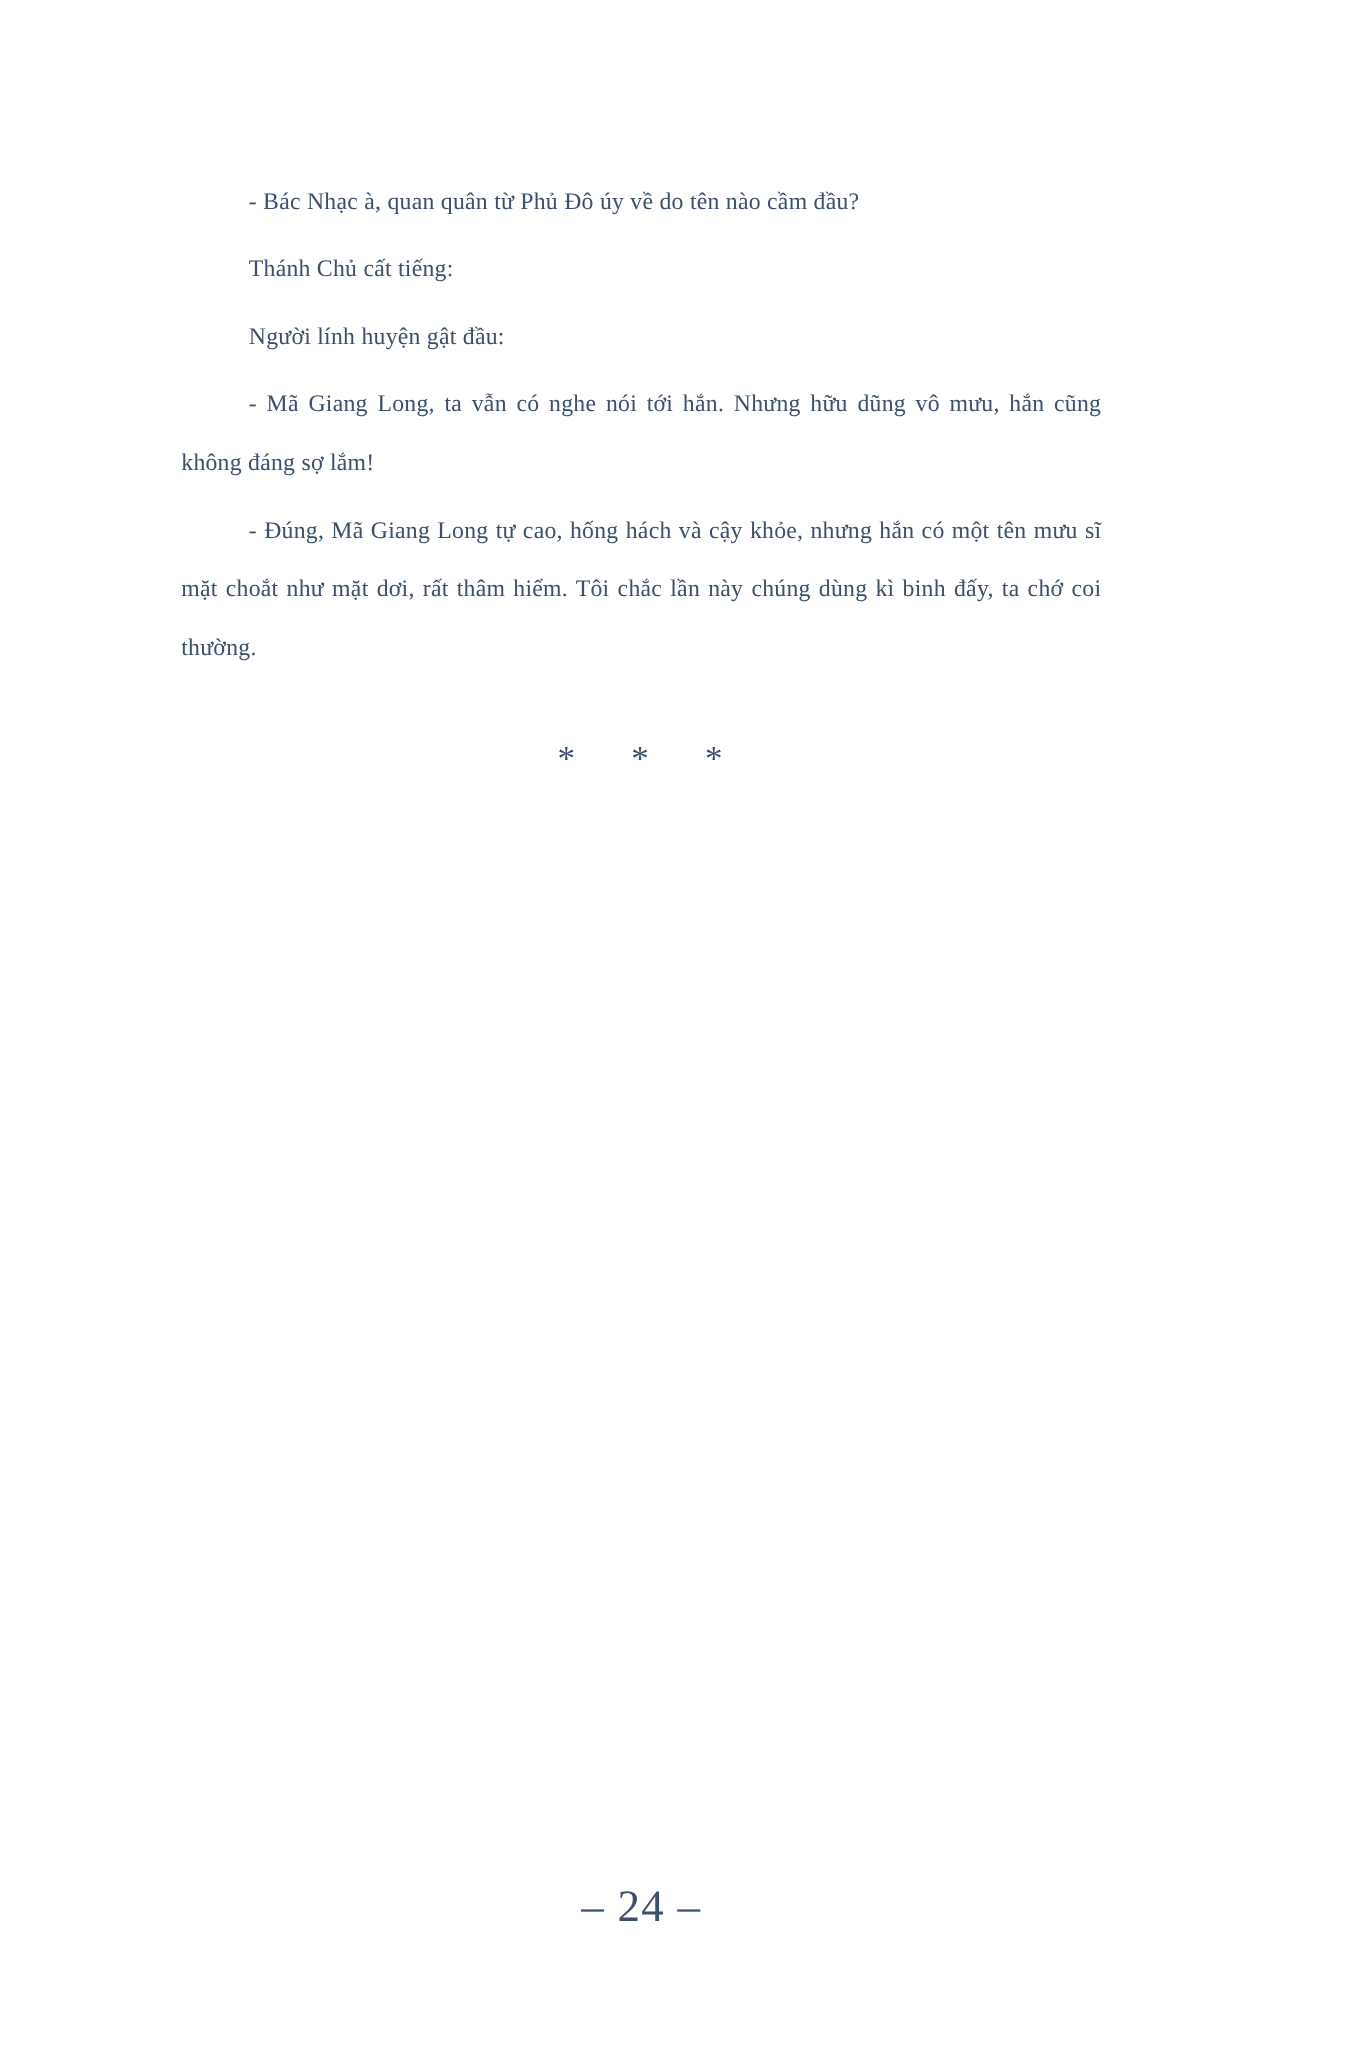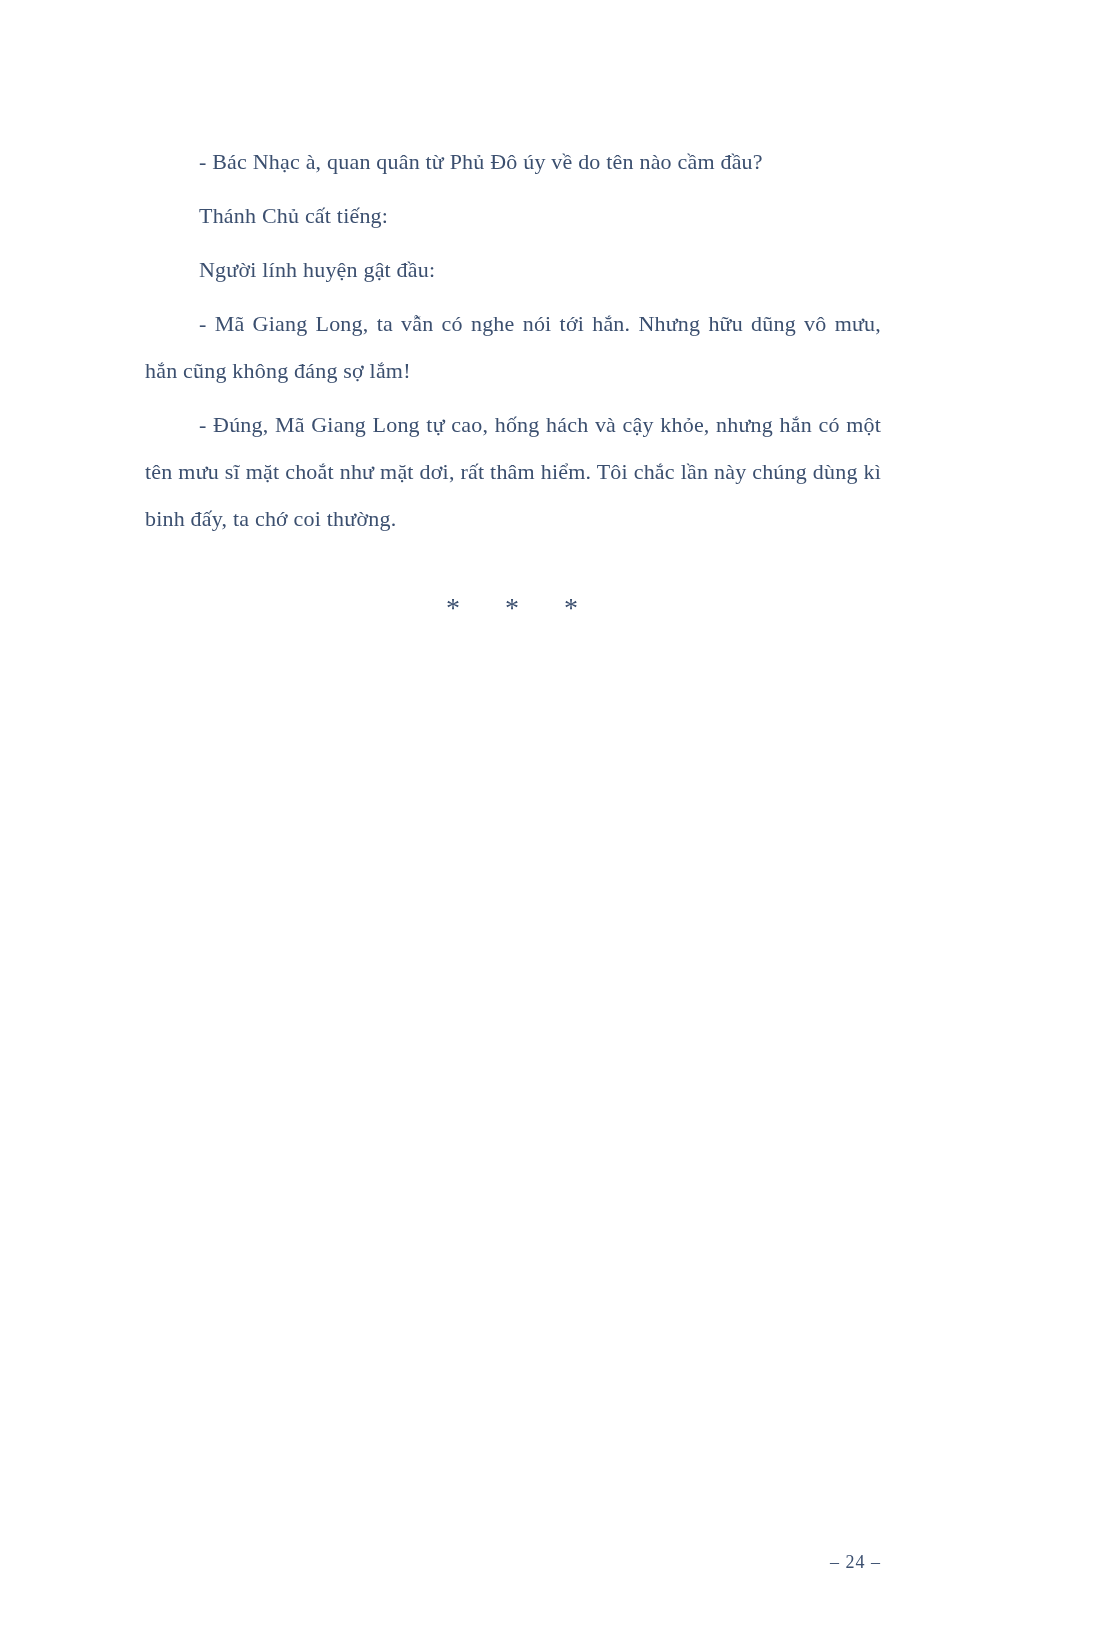--- a/index.html
+++ b/index.html
@@ -24,41 +24,41 @@
     background: #ffffff;
   }
   .text-block {
     position: absolute;
     top: 138px;
     left: 145px;
     width: 736px;
   }
   .para {
     margin: 0 0 7px 0;
-    font-size: 22px;
+    font-size: 19px;
     line-height: 47px;
     text-align: justify;
     text-indent: 54px;
     letter-spacing: 0.2px;
   }
   .separator {
     margin: 42px 0 48px 0;
     text-align: center;
     font-size: 28px;
     line-height: 47px;
     word-spacing: 34px;
     letter-spacing: 2px;
   }
   .page-number {
     position: absolute;
-    top: 1542px;
+    top: 1505px;
     left: 145px;
     width: 736px;
-    text-align: right;
-    font-size: 18px;
+    text-align: center;
+    font-size: 36px;
     line-height: 40px;
     letter-spacing: 1px;
   }
 </style>
 </head>
 <body>
 
 <div class="page">
   <div class="text-block">
     <p class="para">- Bác Nhạc à, quan quân từ Phủ Đô úy về do tên nào cầm đầu?</p>

